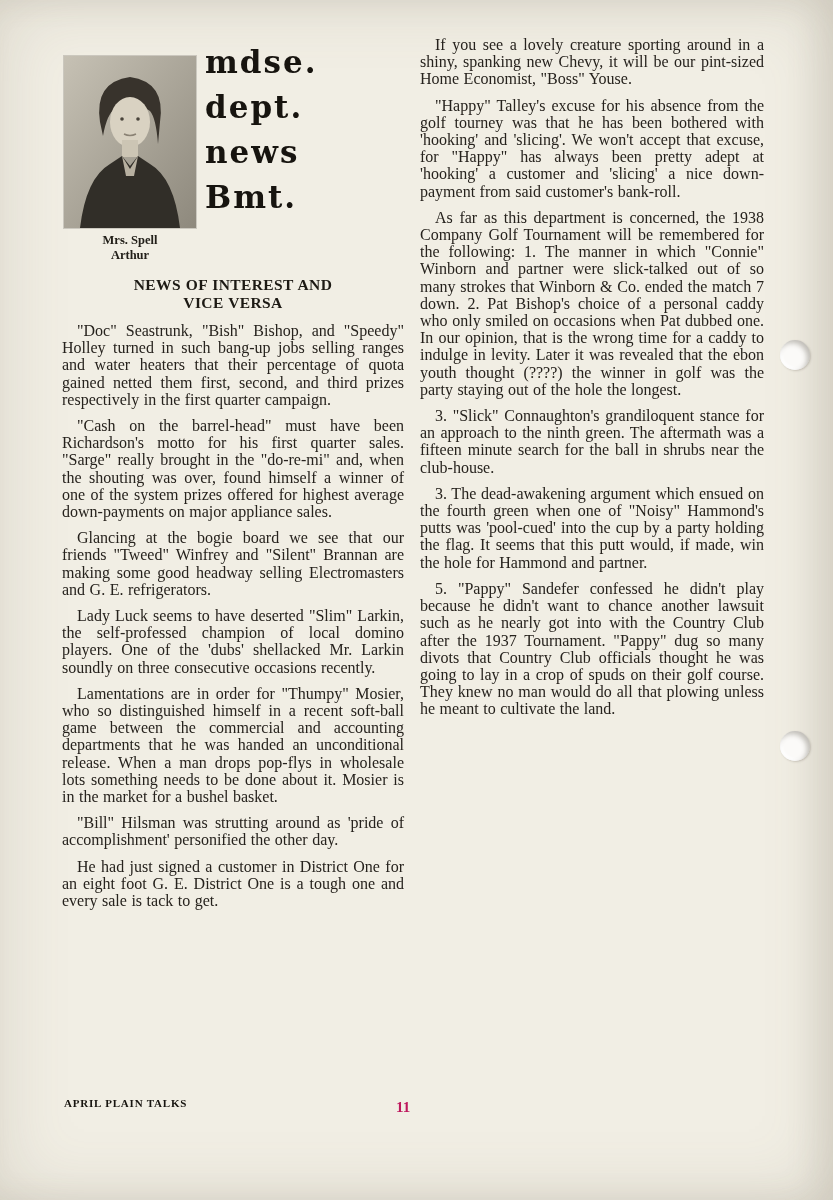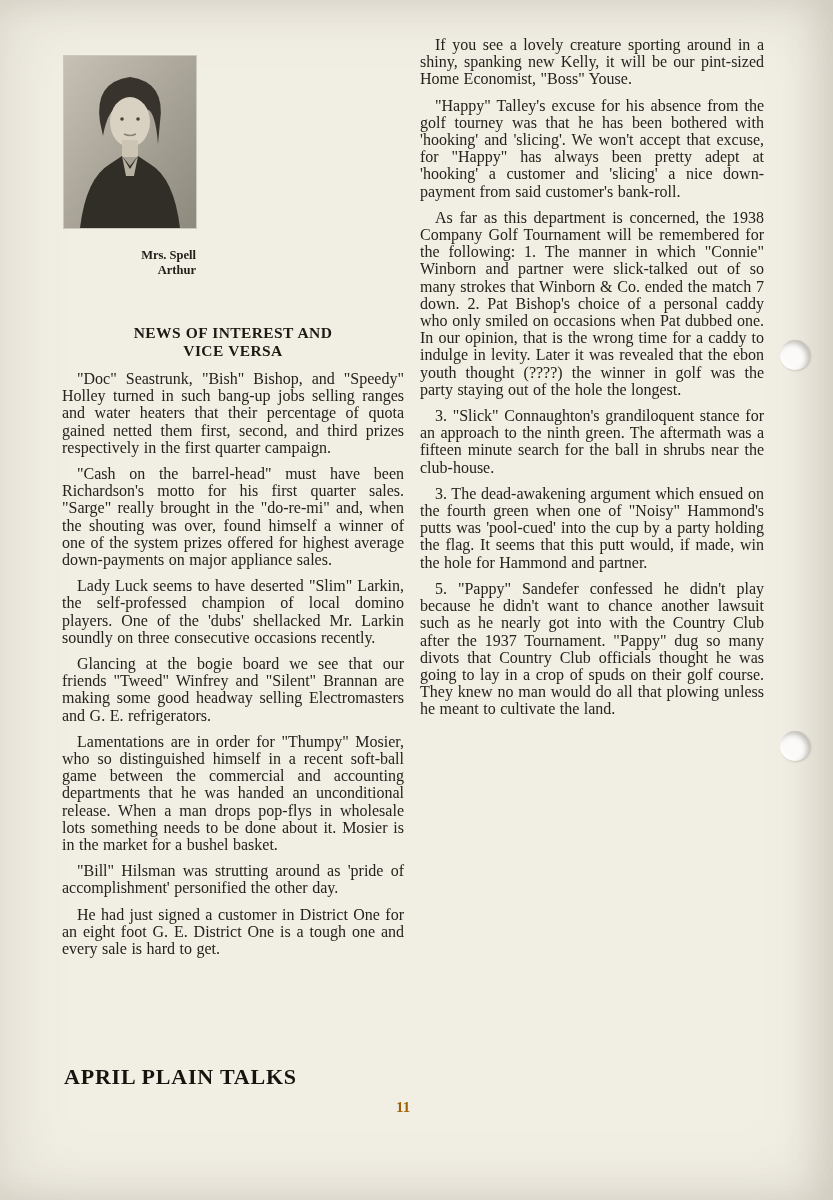--- a/index.html
+++ b/index.html
@@ -26,60 +26,60 @@
   .masthead {
     position: absolute; left: 205px; top: 40px;
     font-family: "DejaVu Serif", serif;
     font-weight: bold;
     font-size: 31px;
     line-height: 45px;
     letter-spacing: 2px;
     color: #17140f;
   }
   .caption {
-    position: absolute; left: 64px; top: 248px;
+    position: absolute; left: 64px; top: 233px;
     width: 132px;
-    text-align: right;
+    text-align: center;
     font-weight: bold;
     font-size: 12.5px;
     line-height: 15px;
     color: #23201a;
   }
   .col {
     position: absolute;
     color: #26221d;
     font-size: 16px;
     line-height: 17.2px;
     text-align: justify;
     word-spacing: 0.5px;
   }
   .col p { margin: 0 0 9px 0; text-indent: 15px; }
-  .col-left  { left: 62px;  top: 276px; width: 342px; margin-top: 48px; }
+  .col-left  { left: 62px;  top: 276px; width: 342px; }
   .col-right { left: 420px; top: 36px;  width: 344px; }
   .news-heading {
     text-align: center;
     font-weight: bold;
     font-size: 15.5px;
     line-height: 18px;
     letter-spacing: 0.4px;
     margin: 0 0 10px 0;
     color: #1d1a14;
   }
   .footer-title {
-    position: absolute; left: 64px; top: 1064px;
+    position: absolute; left: 64px; top: 1097px;
     font-weight: bold;
-    font-size: 22px;
+    font-size: 11px;
     letter-spacing: 0.8px;
     color: #17140f;
   }
   .page-number {
     position: absolute; left: 396px; top: 1099px;
     font-weight: bold;
     font-size: 15px;
-    color: #a16207;
+    color: #be185d;
   }
   .hole {
     position: absolute;
     width: 30px; height: 30px;
     border-radius: 50%;
     background: #fbfaf8;
     box-shadow: inset -3px 3px 5px rgba(85, 80, 65, 0.35),
                 inset 2px -2px 3px rgba(255, 255, 255, 0.9),
                 1px 1px 2px rgba(90, 85, 70, 0.25);
   }
@@ -104,42 +104,48 @@
       <ellipse cx="66" cy="66" rx="20" ry="25" fill="#d9d2c2"></ellipse>
       <circle cx="58" cy="63" r="1.8" fill="#48433a"></circle>
       <circle cx="74" cy="63" r="1.8" fill="#48433a"></circle>
       <path d="M60 78 Q66 81 72 78" stroke="#8a8274" stroke-width="1.5" fill="none"></path>
       <path d="M58 84 L58 101 L74 101 L74 84 Z" fill="#ccc5b4"></path>
       <path d="M16 172 Q22 122 46 108 L58 100 L66 110 L74 100 L86 108 Q110 122 116 172 Z" fill="#312e28"></path>
       <path d="M58 100 L66 113 L74 100 L70 120 L62 120 Z" fill="#b7b0a0"></path>
     </svg>
   </div>
 
+  <div class="masthead">
+    <div>mdse.</div>
+    <div>dept.</div>
+    <div>news</div>
+    <div>Bmt.</div>
+  </div>
 
   <div class="caption">
     <div>Mrs. Spell</div>
     <div>Arthur</div>
   </div>
 
   <div class="col col-left">
     <h2 class="news-heading">
       <span>NEWS OF INTEREST AND</span><br>
       <span>VICE VERSA</span>
     </h2>
     <p>"Doc" Seastrunk, "Bish" Bishop, and "Speedy" Holley turned in such bang-up jobs selling ranges and water heaters that their percentage of quota gained netted them first, second, and third prizes respectively in the first quarter campaign.</p>
     <p>"Cash on the barrel-head" must have been Richardson's motto for his first quarter sales. "Sarge" really brought in the "do-re-mi" and, when the shouting was over, found himself a winner of one of the system prizes offered for highest average down-payments on major appliance sales.</p>
+    <p>Glancing at the bogie board we see that our friends "Tweed" Winfrey and "Silent" Brannan are making some good headway selling Electromasters and G. E. refrigerators.</p>
     <p>Lady Luck seems to have deserted "Slim" Larkin, the self-professed champion of local domino players. One of the 'dubs' shellacked Mr. Larkin soundly on three consecutive occasions recently.</p>
-    <p>Glancing at the bogie board we see that our friends "Tweed" Winfrey and "Silent" Brannan are making some good headway selling Electromasters and G. E. refrigerators.</p>
     <p>Lamentations are in order for "Thumpy" Mosier, who so distinguished himself in a recent soft-ball game between the commercial and accounting departments that he was handed an unconditional release. When a man drops pop-flys in wholesale lots something needs to be done about it. Mosier is in the market for a bushel basket.</p>
     <p>"Bill" Hilsman was strutting around as 'pride of accomplishment' personified the other day.</p>
-    <p>He had just signed a customer in District One for an eight foot G. E. District One is a tough one and every sale is hard to get.</p>
+    <p>He had just signed a customer in District One for an eight foot G. E. District One is a tough one and every sale is tack to get.</p>
   </div>
 
   <div class="col col-right">
-    <p>If you see a lovely creature sporting around in a shiny, spanking new Kelly, it will be our pint-sized Home Economist, "Boss" Youse.</p>
+    <p>If you see a lovely creature sporting around in a shiny, spanking new Chevy, it will be our pint-sized Home Economist, "Boss" Youse.</p>
     <p>"Happy" Talley's excuse for his absence from the golf tourney was that he has been bothered with 'hooking' and 'slicing'. We won't accept that excuse, for "Happy" has always been pretty adept at 'hooking' a customer and 'slicing' a nice down-payment from said customer's bank-roll.</p>
     <p>As far as this department is concerned, the 1938 Company Golf Tournament will be remembered for the following: 1. The manner in which "Connie" Winborn and partner were slick-talked out of so many strokes that Winborn &amp; Co. ended the match 7 down. 2. Pat Bishop's choice of a personal caddy who only smiled on occasions when Pat dubbed one. In our opinion, that is the wrong time for a caddy to indulge in levity. Later it was revealed that the ebon youth thought (????) the winner in golf was the party staying out of the hole the longest.</p>
     <p>3. "Slick" Connaughton's grandiloquent stance for an approach to the ninth green. The aftermath was a fifteen minute search for the ball in shrubs near the club-house.</p>
     <p>3. The dead-awakening argument which ensued on the fourth green when one of "Noisy" Hammond's putts was 'pool-cued' into the cup by a party holding the flag. It seems that this putt would, if made, win the hole for Hammond and partner.</p>
     <p>5. "Pappy" Sandefer confessed he didn't play because he didn't want to chance another lawsuit such as he nearly got into with the Country Club after the 1937 Tournament. "Pappy" dug so many divots that Country Club officials thought he was going to lay in a crop of spuds on their golf course. They knew no man would do all that plowing unless he meant to cultivate the land.</p>
   </div>
 
   <div class="footer-title">APRIL PLAIN TALKS</div>
   <div class="page-number">11</div>
 

